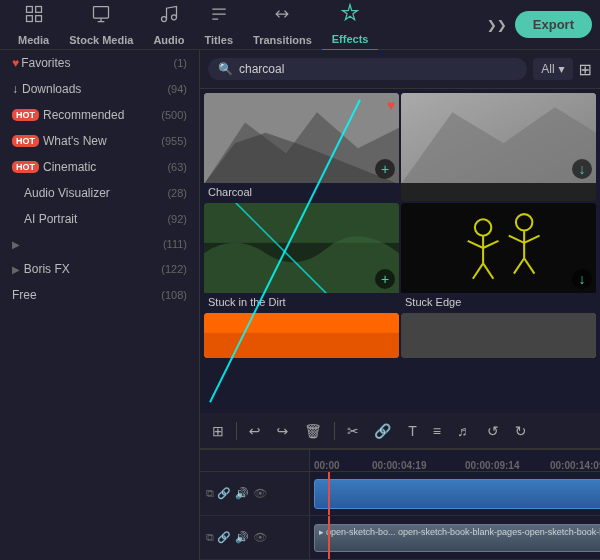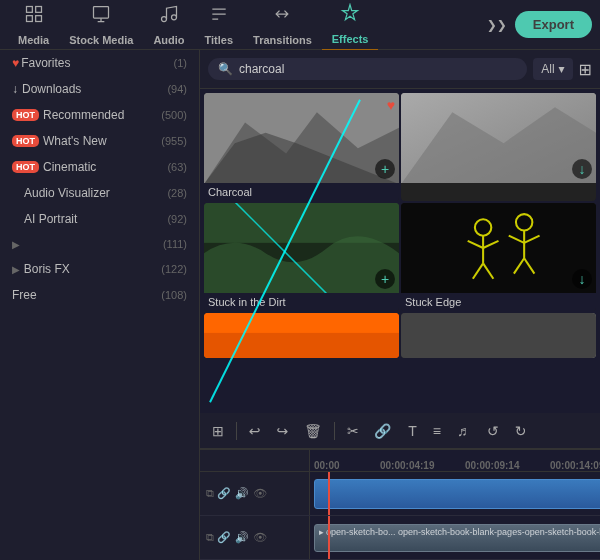--- a/index.html
+++ b/index.html
@@ -318,21 +318,21 @@
       <span class="tl-btn">↺</span>
       <span class="tl-btn">↻</span>
     </div>
 
     <div class="timeline">
 
       <div class="timeline-ruler">
         <div class="ruler-track-label"></div>
         <div class="ruler-times" style="position:relative;flex:1;height:100%;font-weight:bold;">
           <span class="ruler-time" style="left:4px;">00:00</span>
-          <span class="ruler-time" style="left:70px;margin-top:28px;">00:00:04:19</span>
+          <span class="ruler-time" style="left:62px;margin-top:28px;">00:00:04:19</span>
           <span class="ruler-time" style="left:155px;">00:00:09:14</span>
           <span class="ruler-time" style="left:240px;">00:00:14:09</span>
 
         </div>
       </div>
 
       <div class="track-row">
         <div class="track-controls">
           <span class="track-btn">⧉</span>
           <span class="track-btn">🔗</span>

